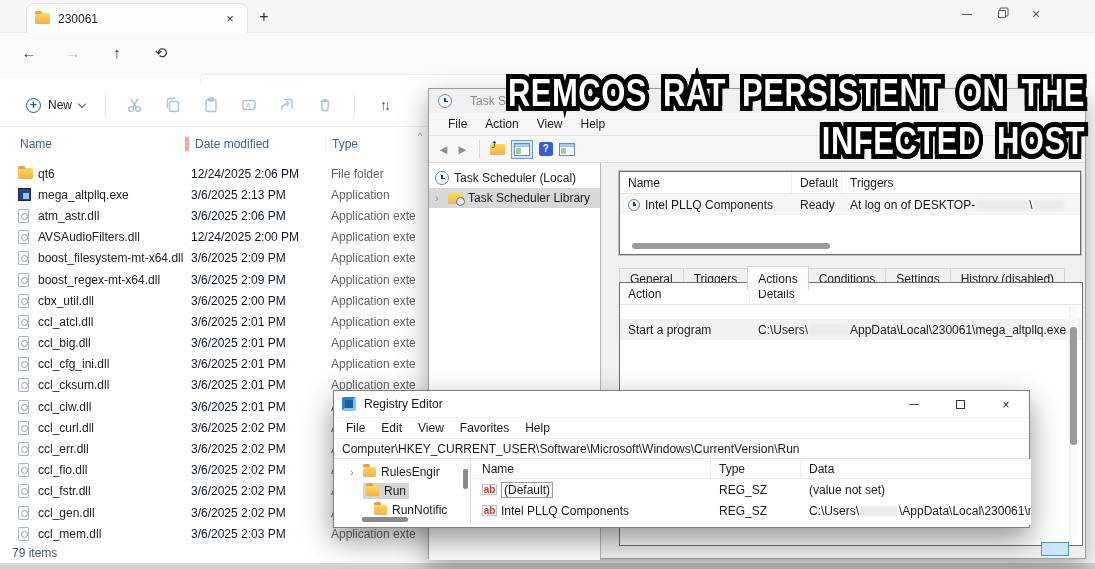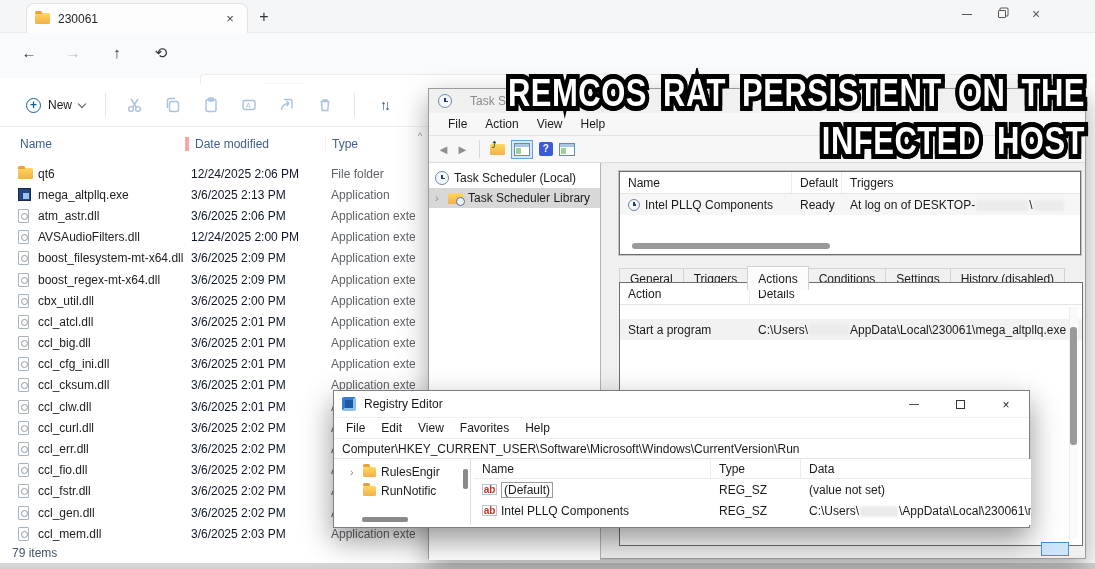--- a/index.html
+++ b/index.html
@@ -514,20 +514,26 @@
   </div>
   <div class="re-address abs">Computer\HKEY_CURRENT_USER\Software\Microsoft\Windows\CurrentVersion\Run</div>
 
   <div class="re-tree">
     <div class="re-tree-row">
       <span class="tree-expander">›</span>
       <span class="ico-folder"></span>
       <span>RulesEngir</span>
     </div>
     <div class="re-tree-row" style="padding-left:29px">
+      <span class="re-tree-sel">
+          <span class="ico-folder"></span>
+          <span>Run</span>
+        </span>
+    </div>
+    <div class="re-tree-row" style="padding-left:40px">
       <span class="ico-folder"></span>
       <span>RunNotific</span>
     </div>
     <div class="re-tree-vscroll"></div>
     <div class="re-tree-hscroll"></div>
   </div>
 
   <div class="re-values">
     <div class="rv-head">
       <div class="rv-c1">Name</div>

